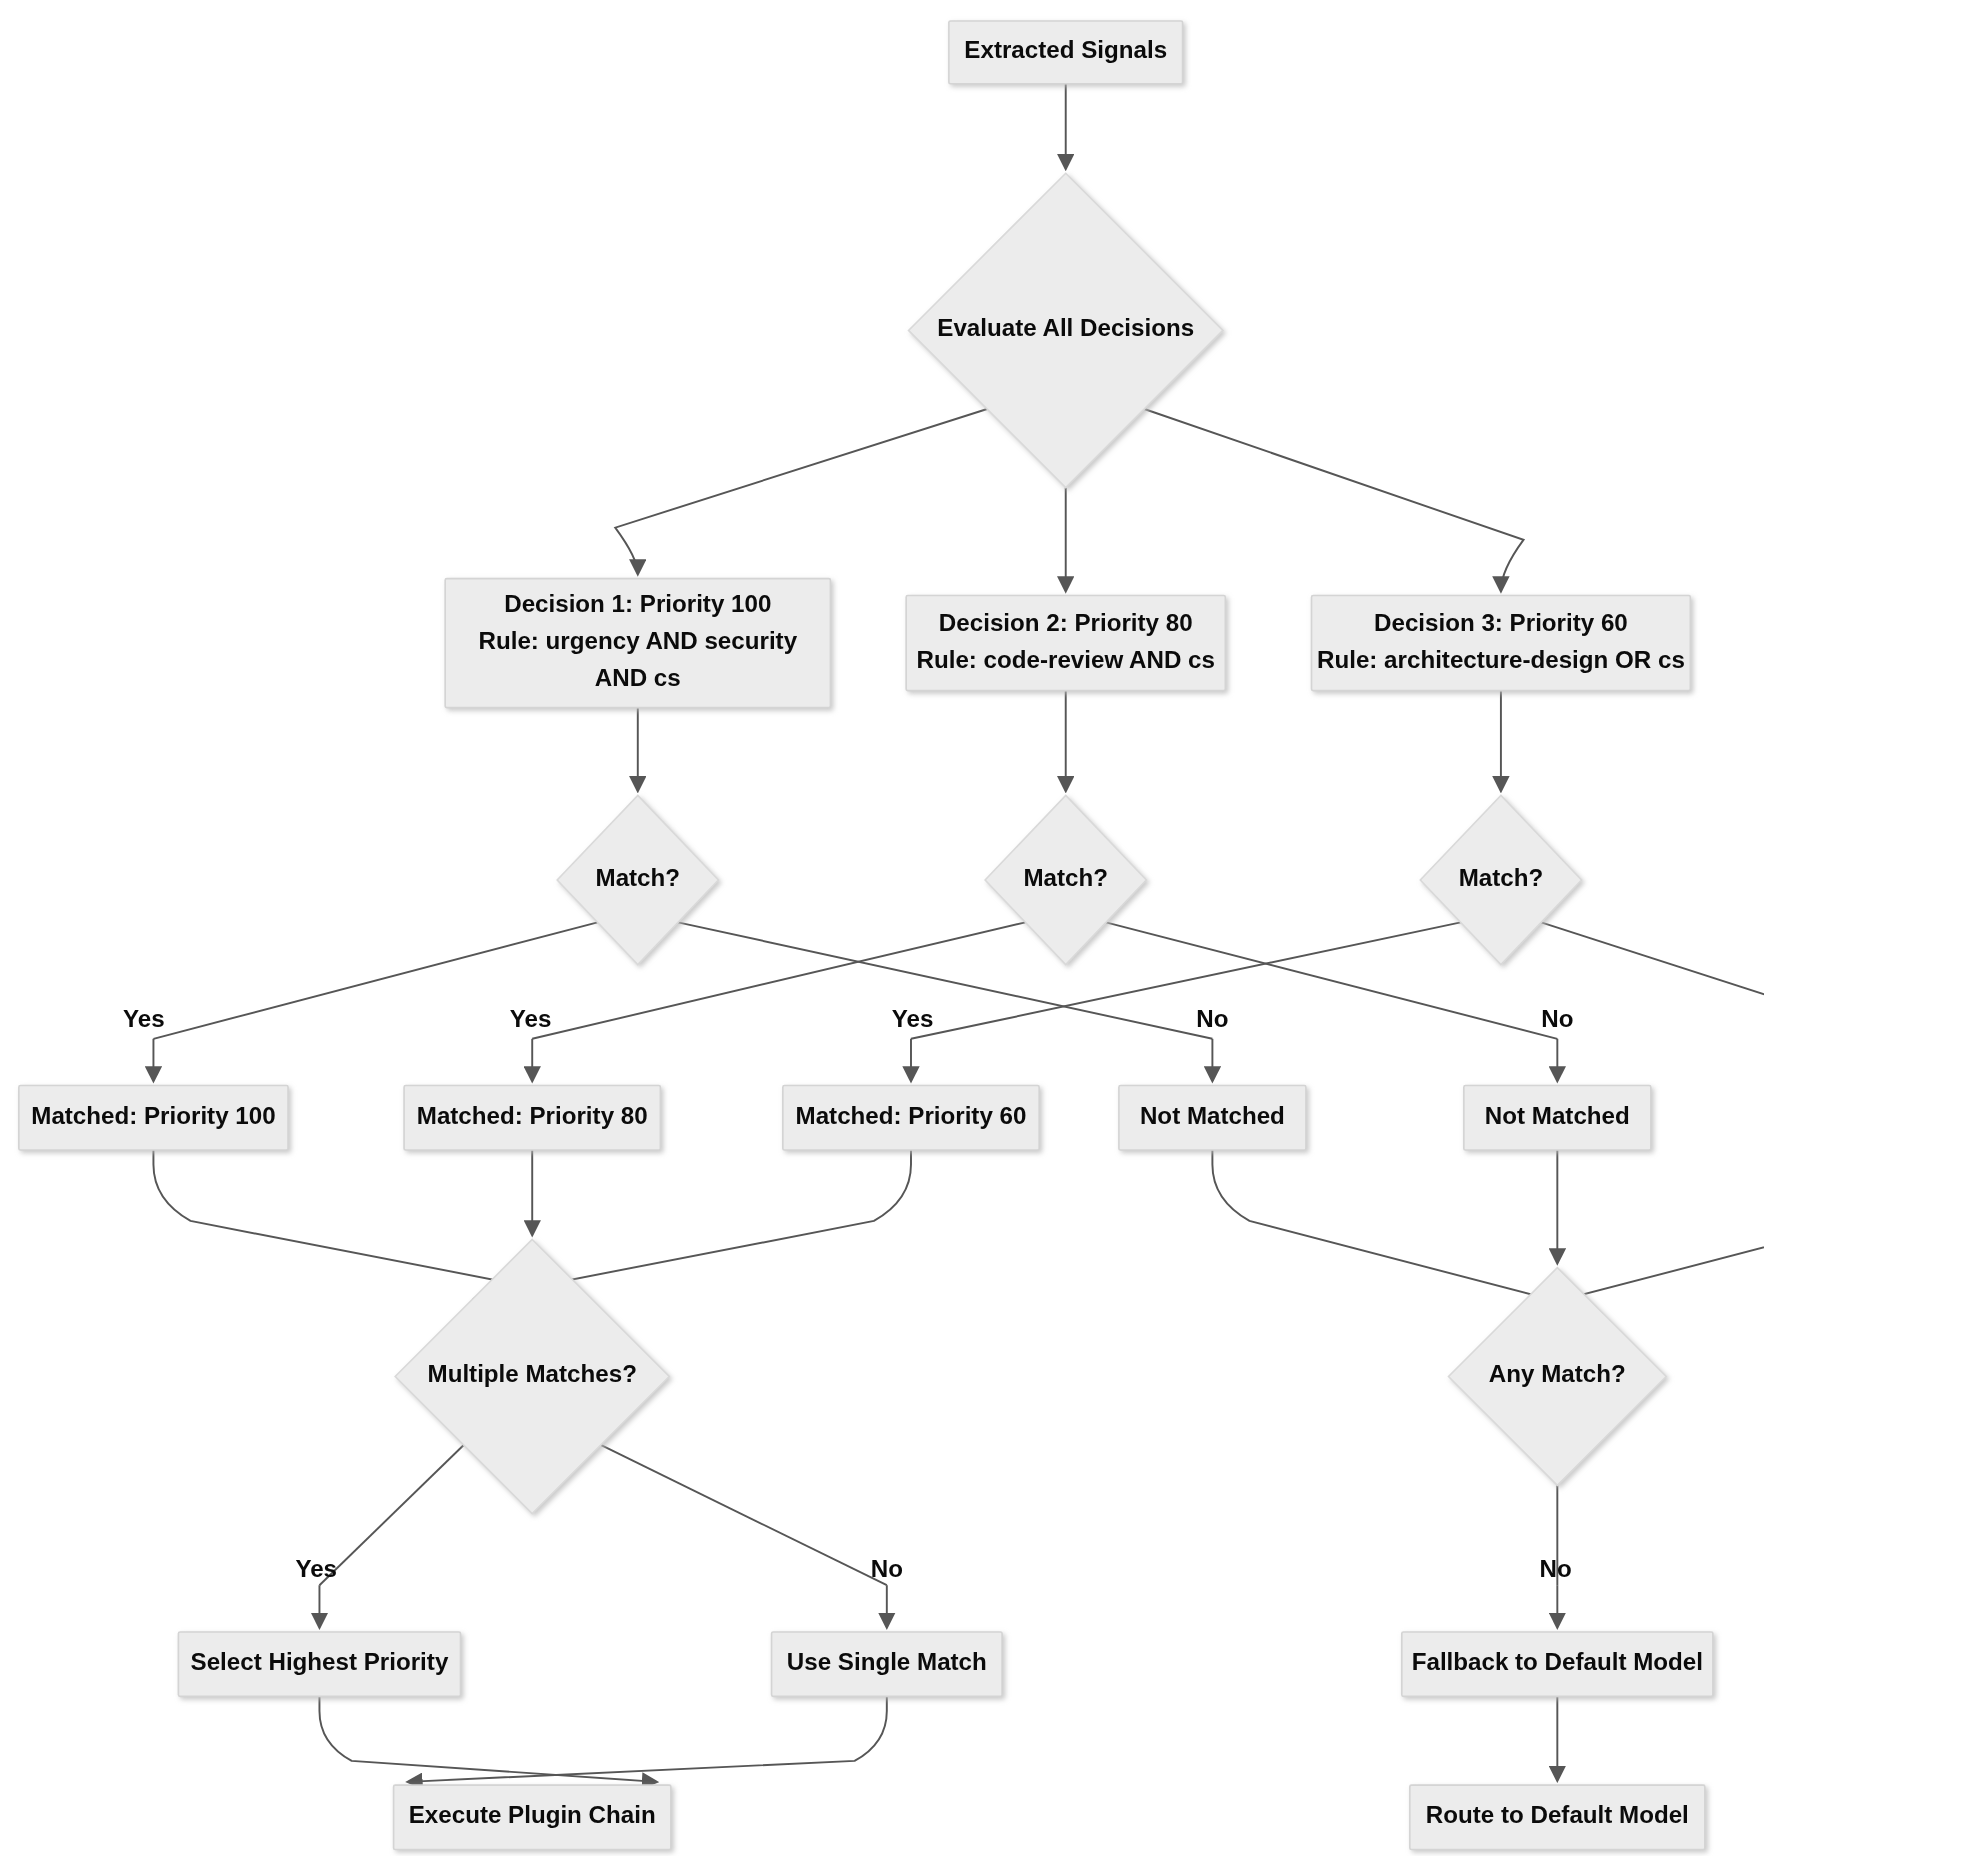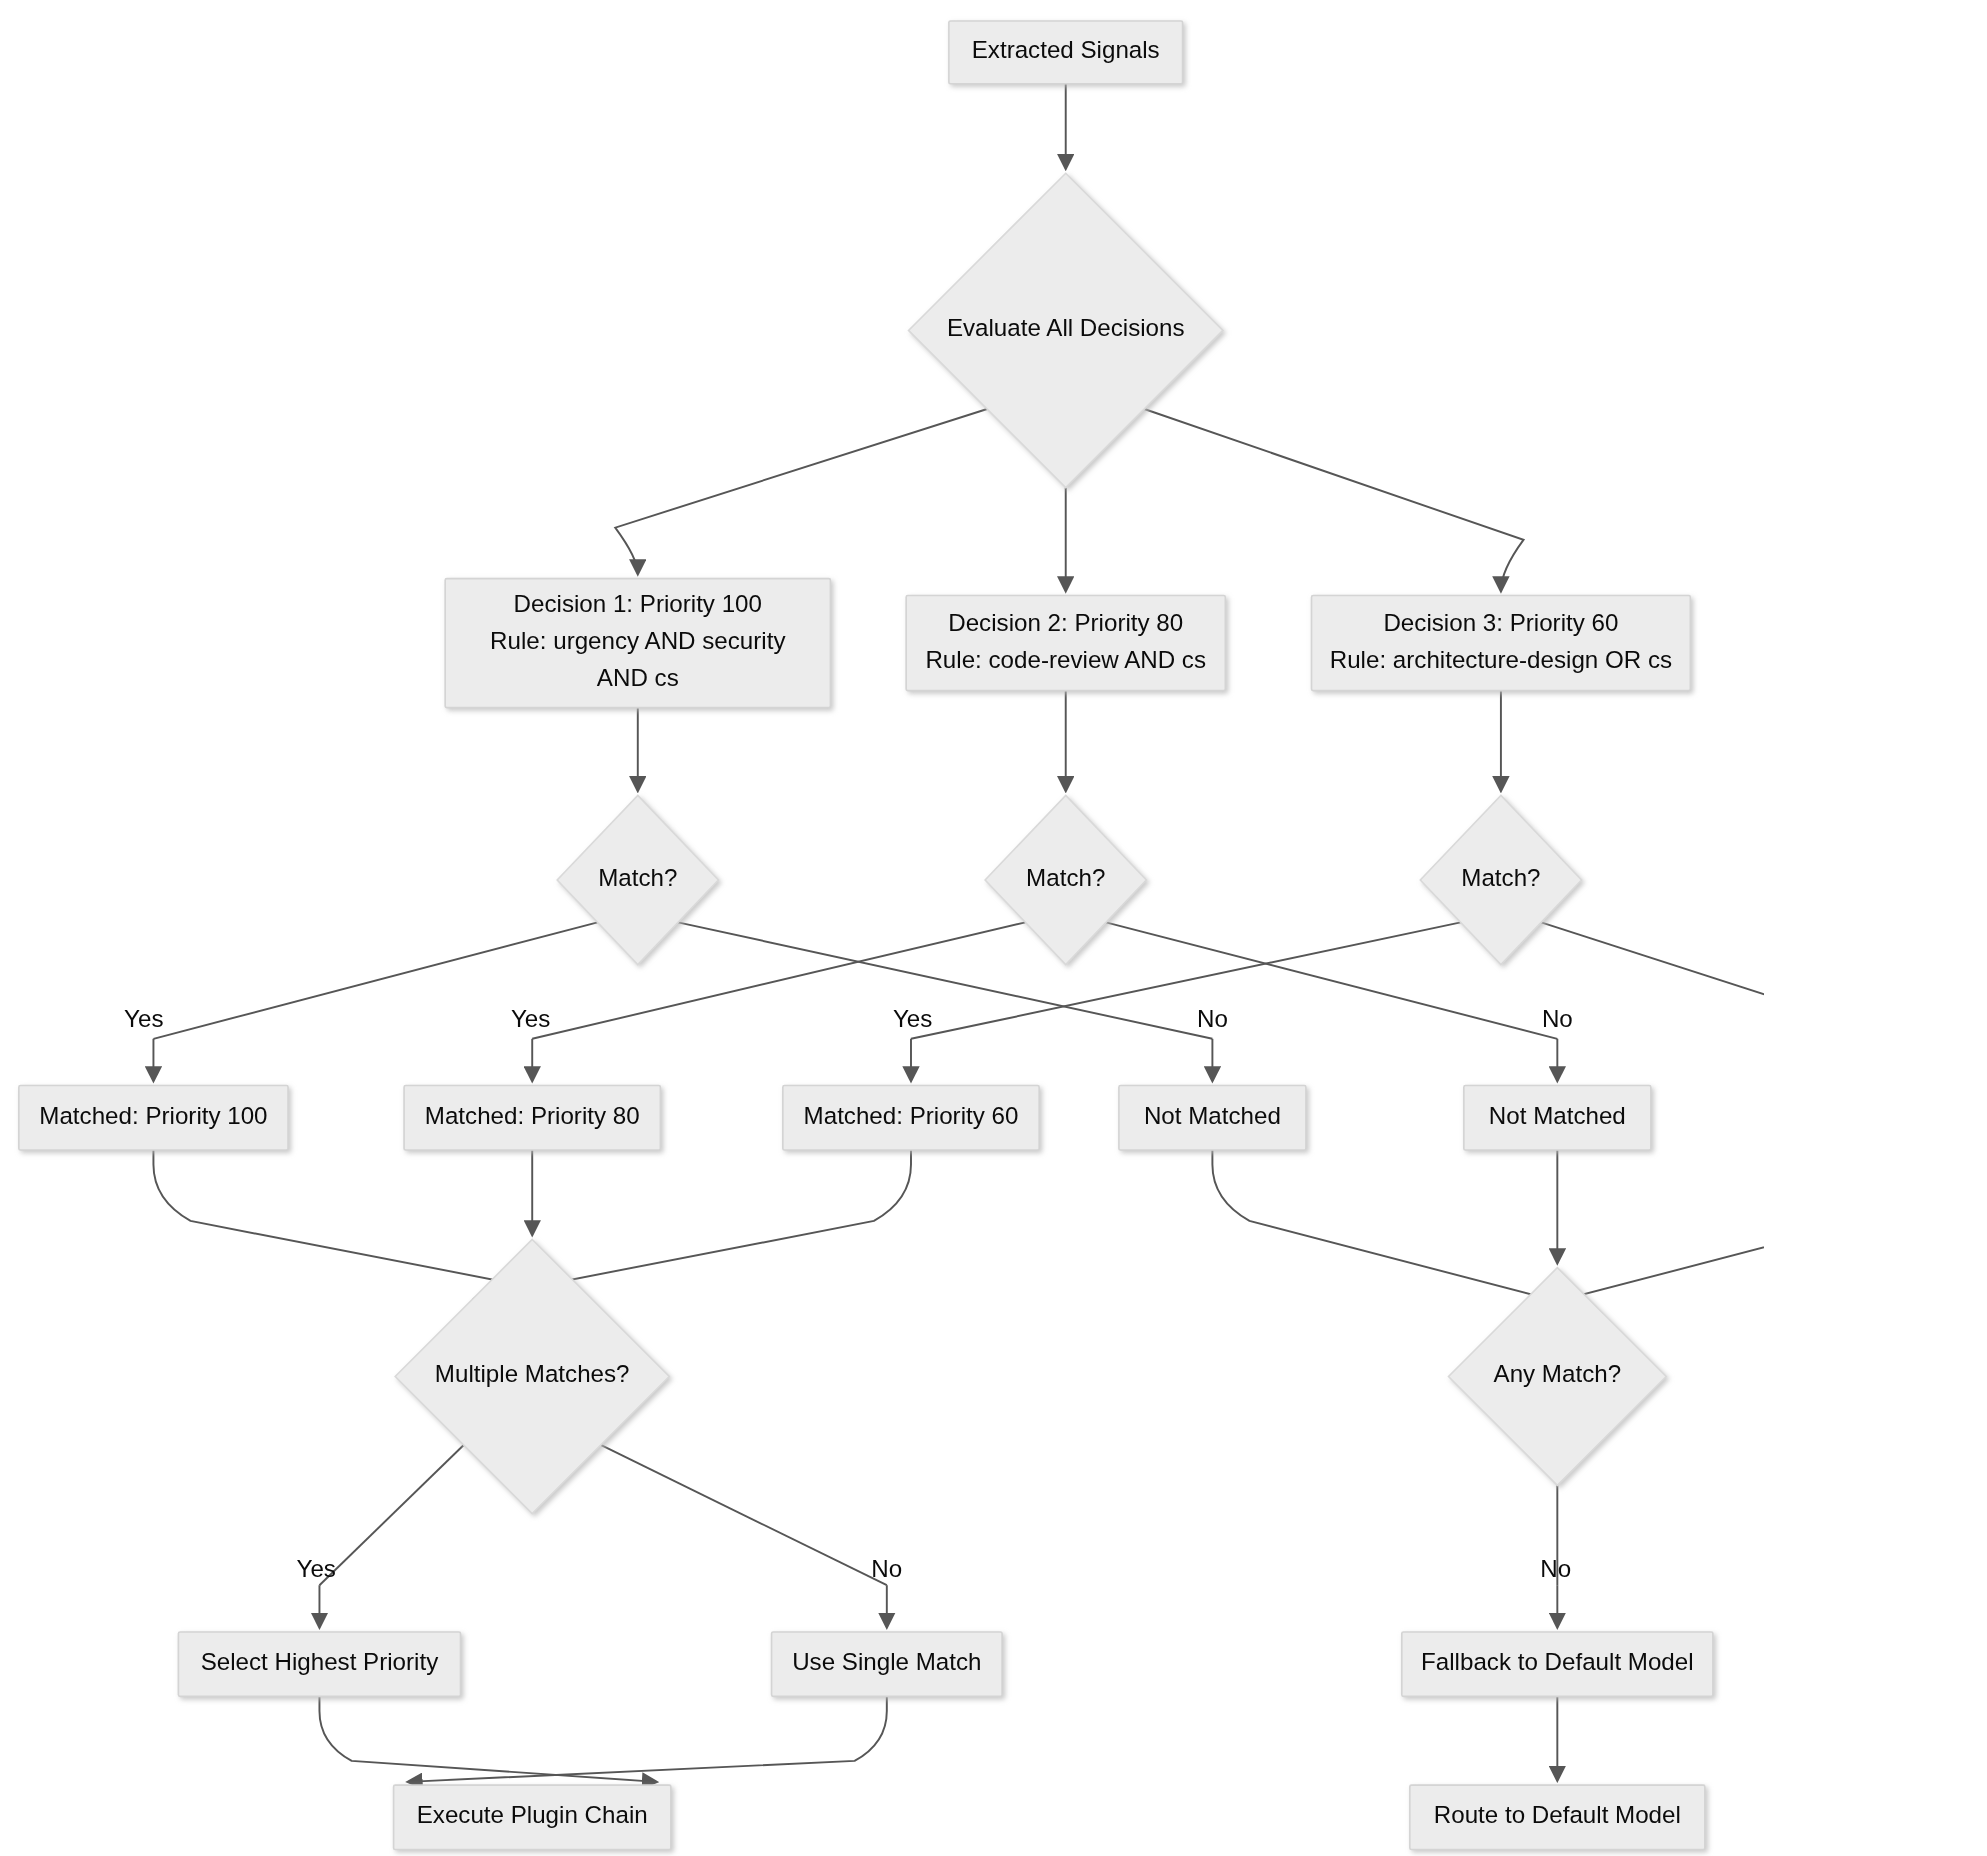--- a/index.html
+++ b/index.html
@@ -1,17 +1,17 @@
 <!DOCTYPE html>
 <html style="font-size:13px"><head>
 <meta charset="utf-8">
 <style>
   html,body{margin:0;padding:0;background:#ffffff;}
   body{font-family:"Liberation Sans", sans-serif;}
-  #stage{position:relative;width:1764px;height:1856px;background:#ffffff;overflow:hidden;}
+  #stage{position:relative;width:1764px;height:1856px;background:#ffffff;overflow:hidden;font-weight:bold;}
   svg{display:block;width:1988px;height:1856px;}
   .node-rect{fill:#ececec;stroke:#d4d4d4;stroke-width:2;}
   .node-diamond{fill:#ececec;stroke:#d9d9d9;stroke-width:2;}
   .node-label{font-family:"Liberation Sans", sans-serif;font-size:30px;fill:#0b0b0b;text-anchor:middle;dominant-baseline:middle;}
   .edge{fill:none;stroke:#565656;stroke-width:2.4;}
   .edge-label{font-family:"Liberation Sans", sans-serif;font-size:30px;fill:#0b0b0b;text-anchor:middle;dominant-baseline:middle;}
 </style>
 </head>
 <body>
 

